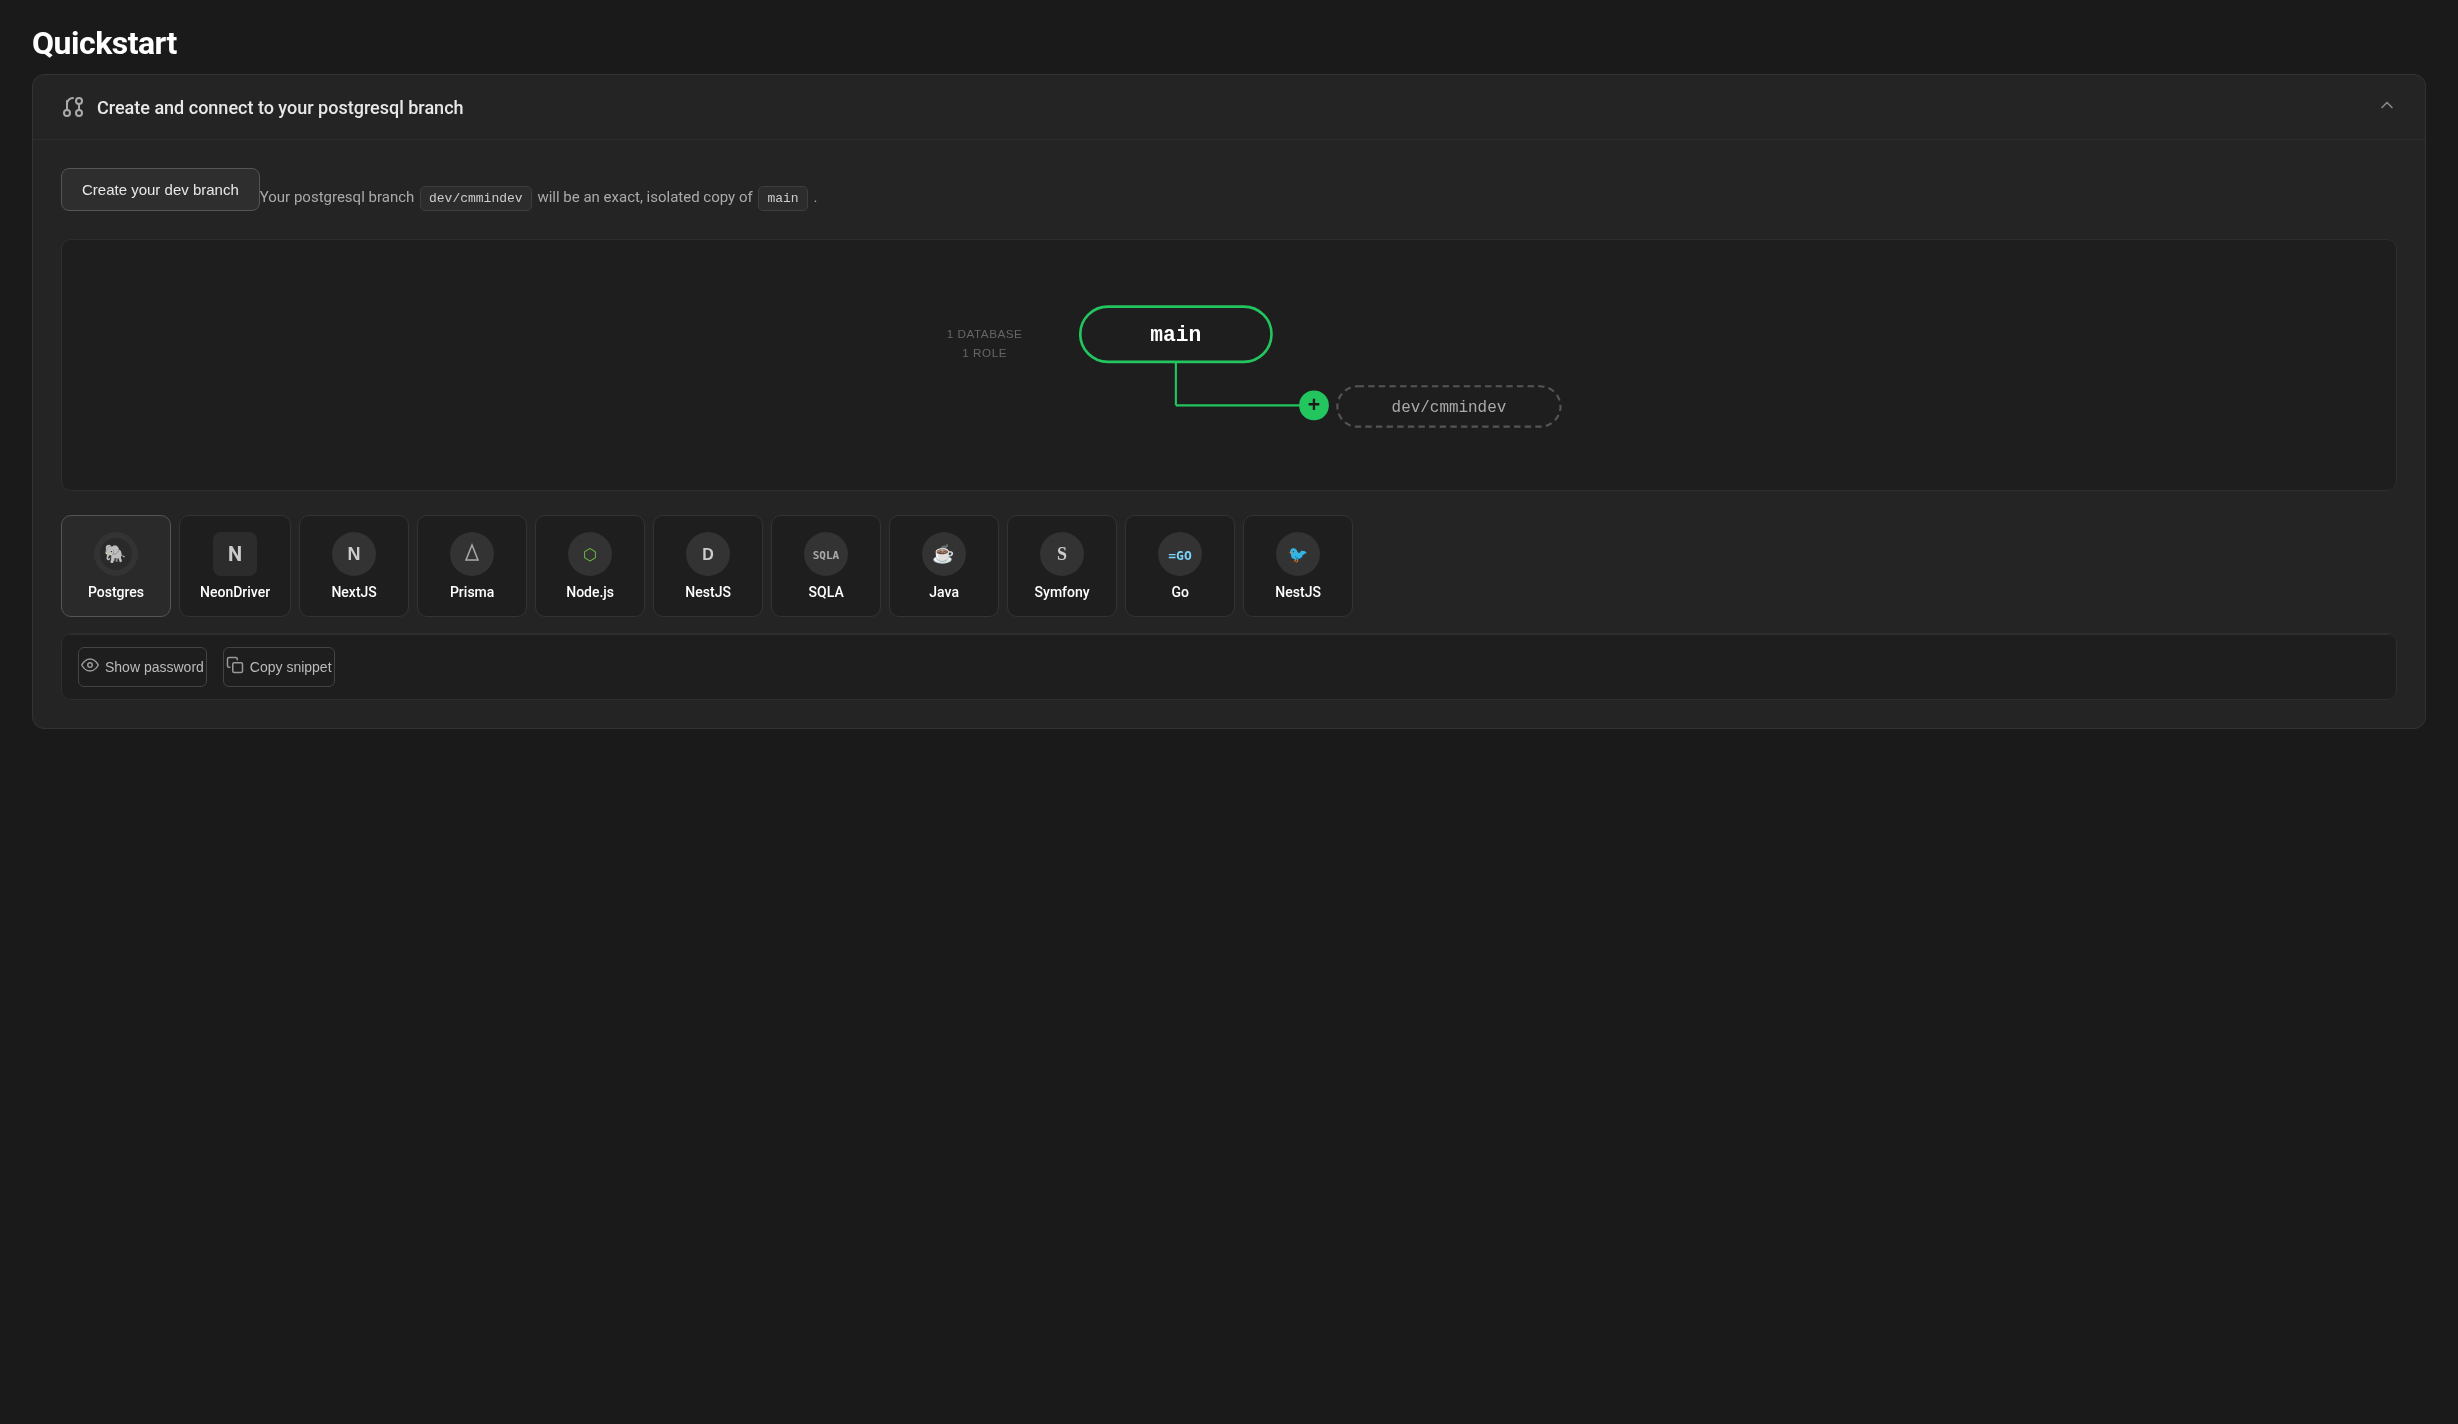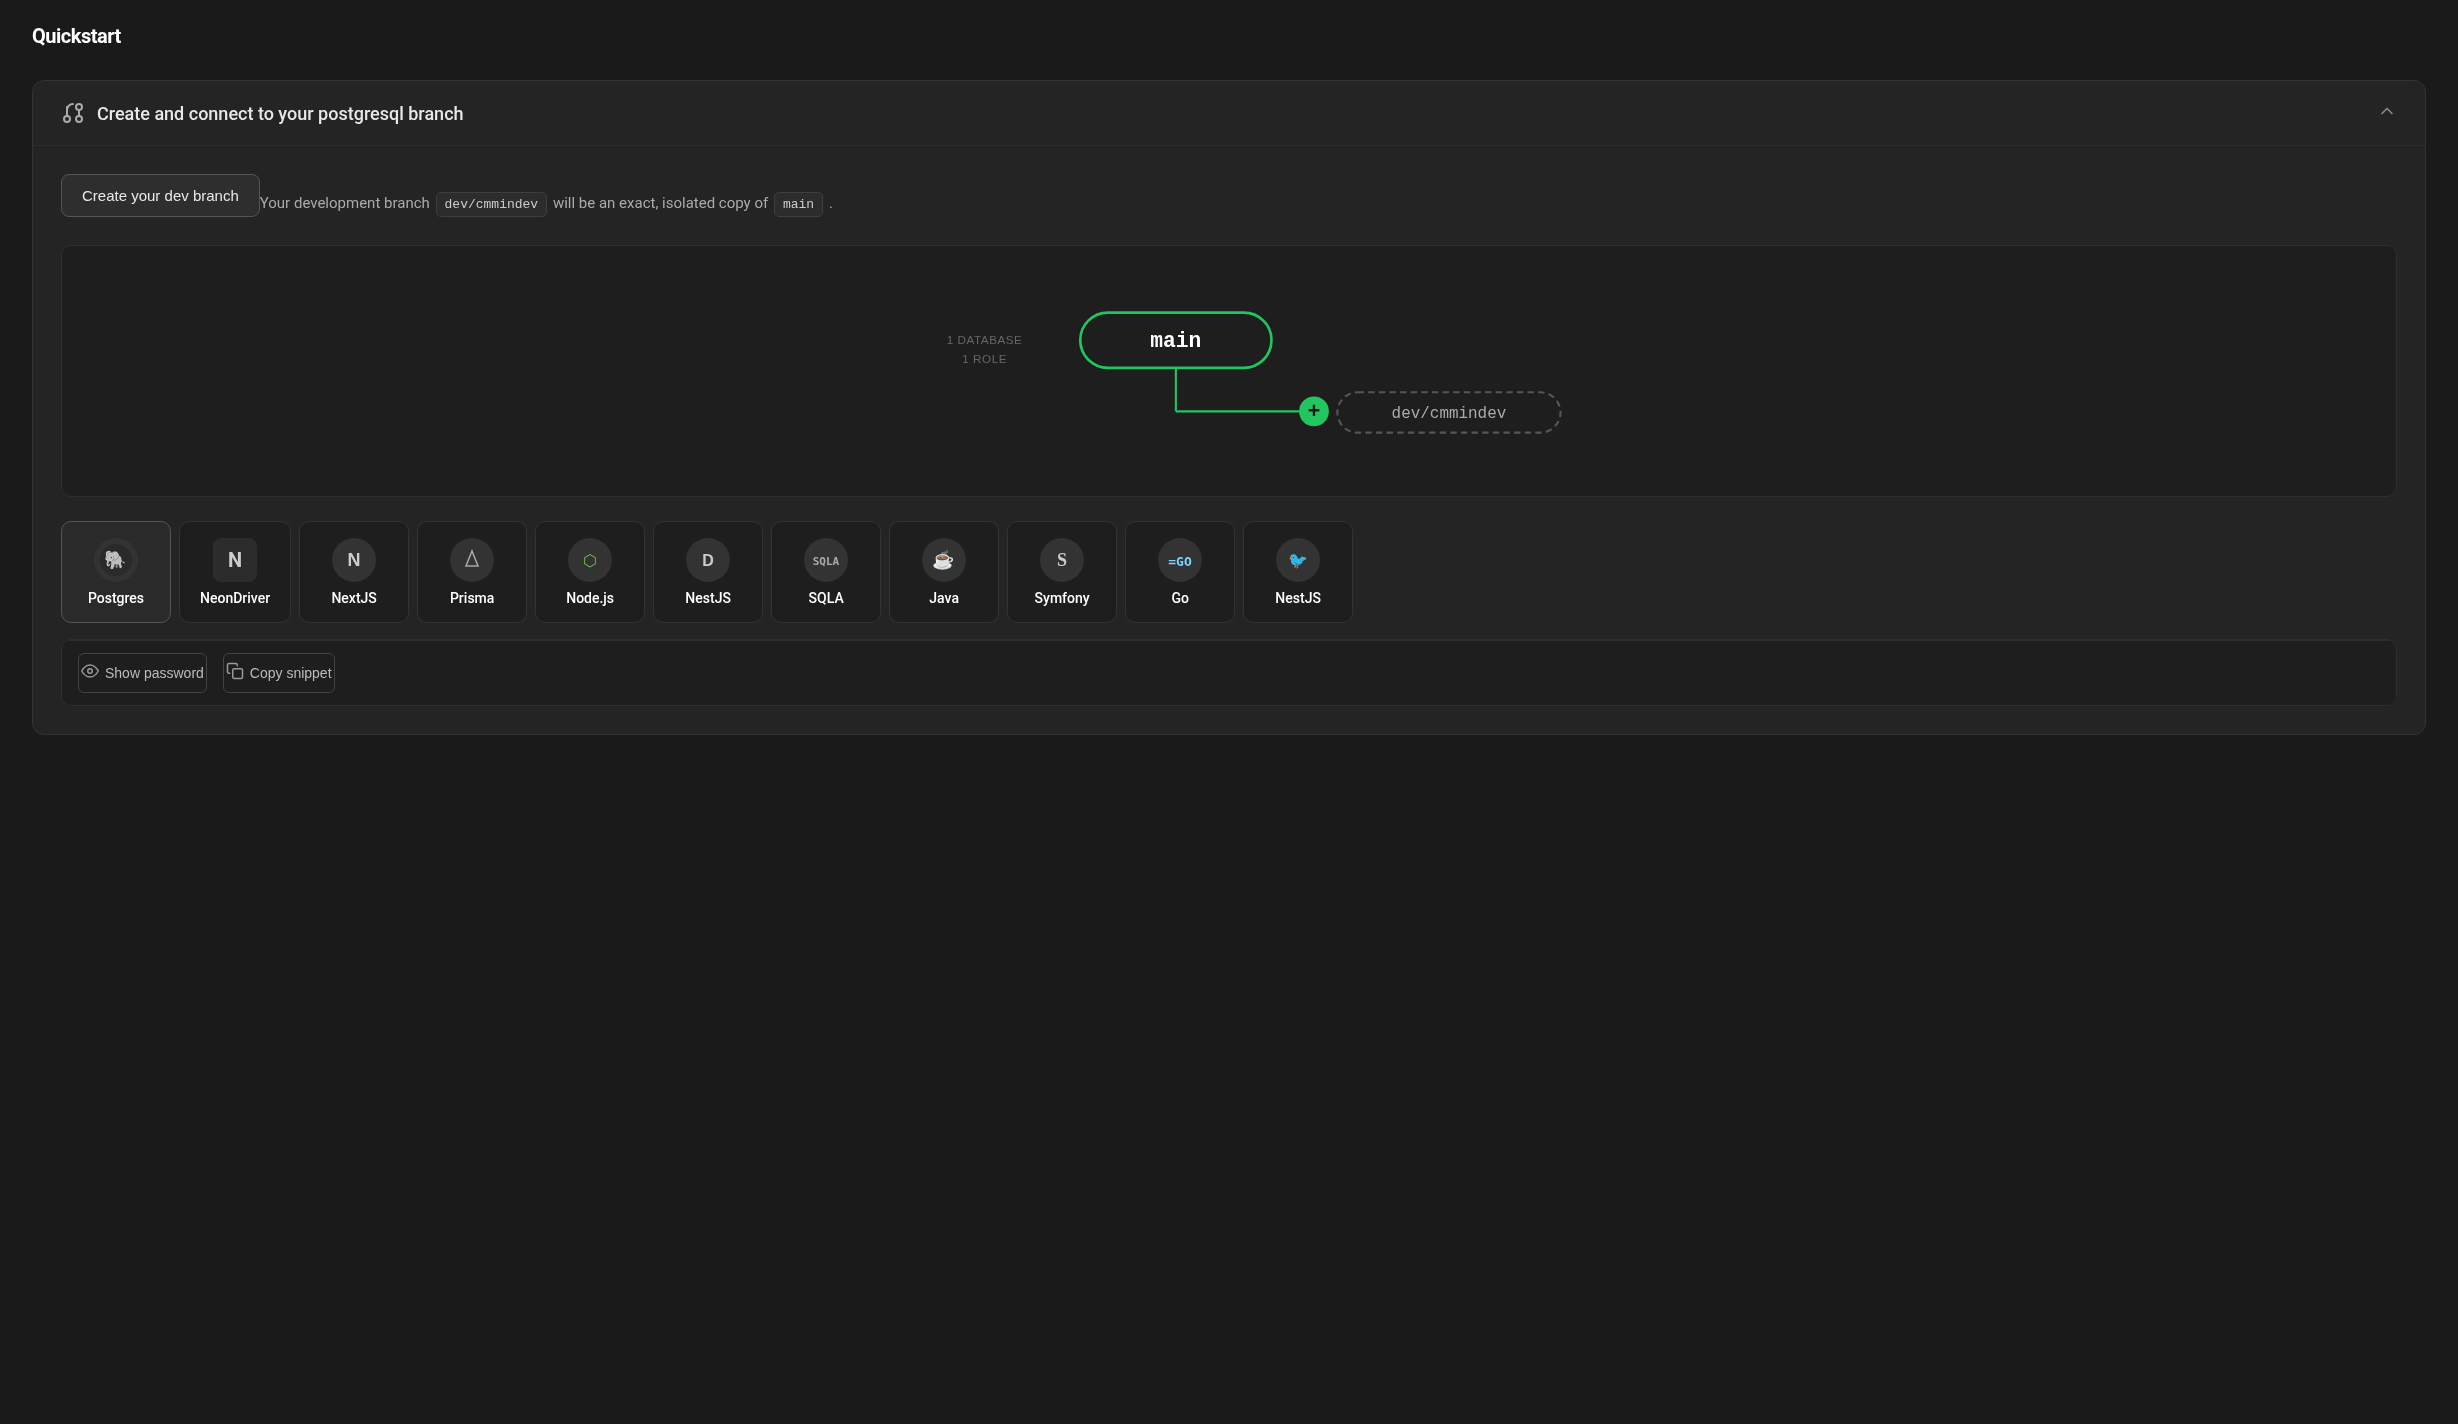--- a/index.html
+++ b/index.html
@@ -6,24 +6,24 @@
 
     body {
       background-color: #1a1a1a;
       color: #e8e8e8;
       font-family: -apple-system, BlinkMacSystemFont, 'Segoe UI', Roboto, sans-serif;
       min-height: 100vh;
       padding: 24px 32px;
     }
 
     .page-title {
-      font-size: 20px;
+      font-size: 32px;
       font-weight: 700;
       color: #ffffff;
-      margin-bottom: 32px;
+      margin-bottom: 12px;
       letter-spacing: -0.5px;
     }
 
     .card {
       background-color: #242424;
       border: 1px solid #333;
       border-radius: 12px;
       padding: 0;
       overflow: hidden;
     }
@@ -242,21 +242,21 @@
         <polyline points="18 15 12 9 6 15"></polyline>
       </svg>
     </span>
   </div>
 
   <div class="card-body">
 
     <div class="create-section">
       <button class="create-btn">Create your dev branch</button>
       <p class="description-text">
-        <span>Your development branch</span>
+        <span>Your postgresql branch</span>
         <span class="code-badge">dev/cmmindev</span>
         <span>will be an exact, isolated copy of</span>
         <span class="code-badge">main</span>
         <span>.</span>
       </p>
     </div>
 
     <div class="branch-diagram">
       <svg class="branch-svg" viewBox="0 0 700 160">
 

